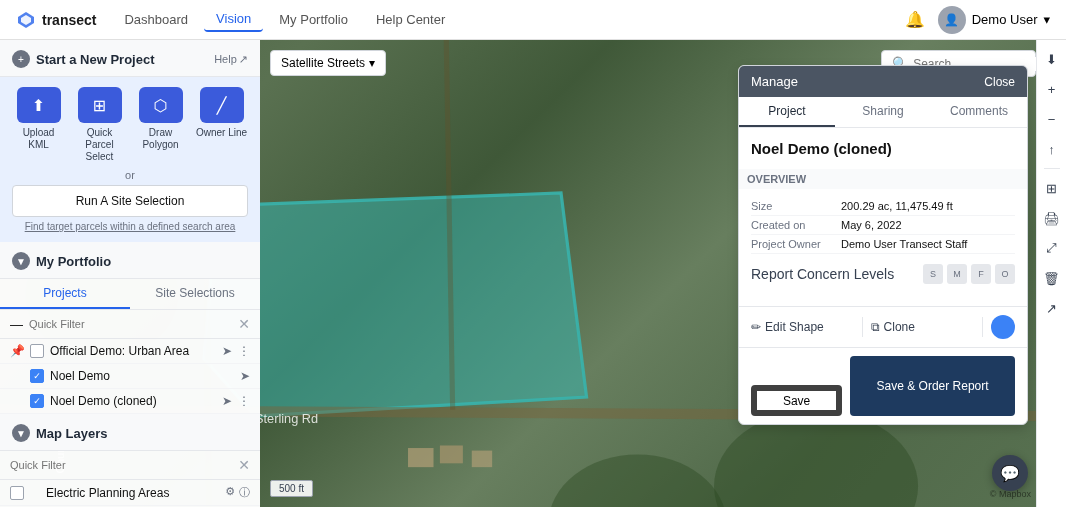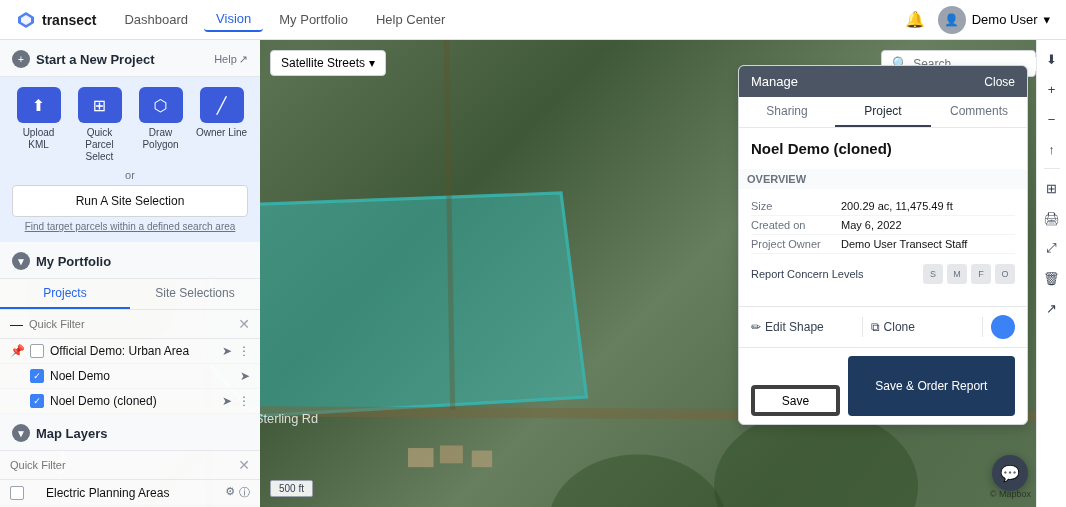--- a/index.html
+++ b/index.html
@@ -150,30 +150,30 @@
     .manage-tabs { display: flex; border-bottom: 1px solid #e5e7eb; }
     .manage-tab { flex: 1; text-align: center; padding: 7px 4px; font-size: 12px; color: #6b7280; cursor: pointer; border-bottom: 2px solid transparent; }
     .manage-tab.active { color: #1f2937; border-bottom-color: #374151; font-weight: 500; }
     .manage-body { padding: 12px; }
     .project-title { font-size: 15px; font-weight: 600; color: #111; margin-bottom: 12px; }
     .overview-label { font-size: 11px; font-weight: 600; color: #6b7280; text-transform: uppercase; margin-bottom: 6px; background: #f9fafb; padding: 4px 8px; margin: 0 -12px 8px; }
     .info-row { display: flex; align-items: center; padding: 3px 0; border-bottom: 1px solid #f3f4f6; }
     .info-key { font-size: 11px; color: #6b7280; width: 90px; flex-shrink: 0; }
     .info-val { font-size: 11px; color: #111; flex: 1; }
     .report-concern { display: flex; align-items: center; justify-content: space-between; padding: 10px 0; }
-    .concern-label { font-size: 11px; color: #374151; }
+    .concern-label { font-size: 14px; color: #374151; }
     .concern-icons { display: flex; gap: 4px; }
     .concern-icon { width: 20px; height: 20px; border-radius: 3px; background: #e5e7eb; display: flex; align-items: center; justify-content: center; font-size: 9px; color: #6b7280; }
     .manage-actions { display: flex; align-items: center; border-top: 1px solid #e5e7eb; padding: 8px 12px; gap: 0; }
     .edit-shape-btn { display: flex; align-items: center; gap: 4px; font-size: 12px; color: #374151; cursor: pointer; flex: 1; }
     .actions-divider { width: 1px; height: 20px; background: #e5e7eb; margin: 0 8px; }
     .clone-btn { display: flex; align-items: center; gap: 4px; font-size: 12px; color: #374151; cursor: pointer; flex: 1; }
     .blue-dot { width: 24px; height: 24px; border-radius: 50%; background: #3b82f6; cursor: pointer; }
     .save-row { display: flex; gap: 8px; padding: 8px 12px; border-top: 1px solid #e5e7eb; }
-    .save-btn { flex: 1; background: white; border: 4px solid #404040; border-radius: 4px; font-size: 12px; cursor: pointer; text-align: center; margin-top: 29px; }
+    .save-btn { flex: 1; background: white; border: 6px solid #404040; border-radius: 4px; font-size: 12px; cursor: pointer; text-align: center; margin-top: 29px; }
     .save-order-btn { flex: 1.5; padding: 23px; background: #1e3a5f; color: white; border: none; border-radius: 4px; font-size: 12px; cursor: pointer; text-align: center; }
 
     
     .scale-indicator {
       position: absolute; bottom: 10px; left: 270px; z-index: 10;
       background: rgba(255,255,255,0.9); border: 1px solid #9ca3af;
       padding: 2px 8px; font-size: 10px; color: #374151; border-radius: 2px;
     }
 
     
@@ -380,22 +380,22 @@
   <div class="toolbar-btn">🗑</div>
   <div class="toolbar-btn">↗</div>
 </div>
 
 <div class="manage-panel">
   <div class="manage-header">
     <span>Manage</span>
     <span class="manage-close">Close</span>
   </div>
   <div class="manage-tabs">
+    <div class="manage-tab active">Project</div>
     <div class="manage-tab">Sharing</div>
-    <div class="manage-tab active">Project</div>
     <div class="manage-tab">Comments</div>
   </div>
   <div class="manage-body">
     <div class="project-title">Noel Demo (cloned)</div>
     <div class="overview-label">Overview</div>
     <div class="info-row">
       <span class="info-key">Size</span>
       <span class="info-val">200.29 ac, 11,475.49 ft</span>
     </div>
     <div class="info-row">

